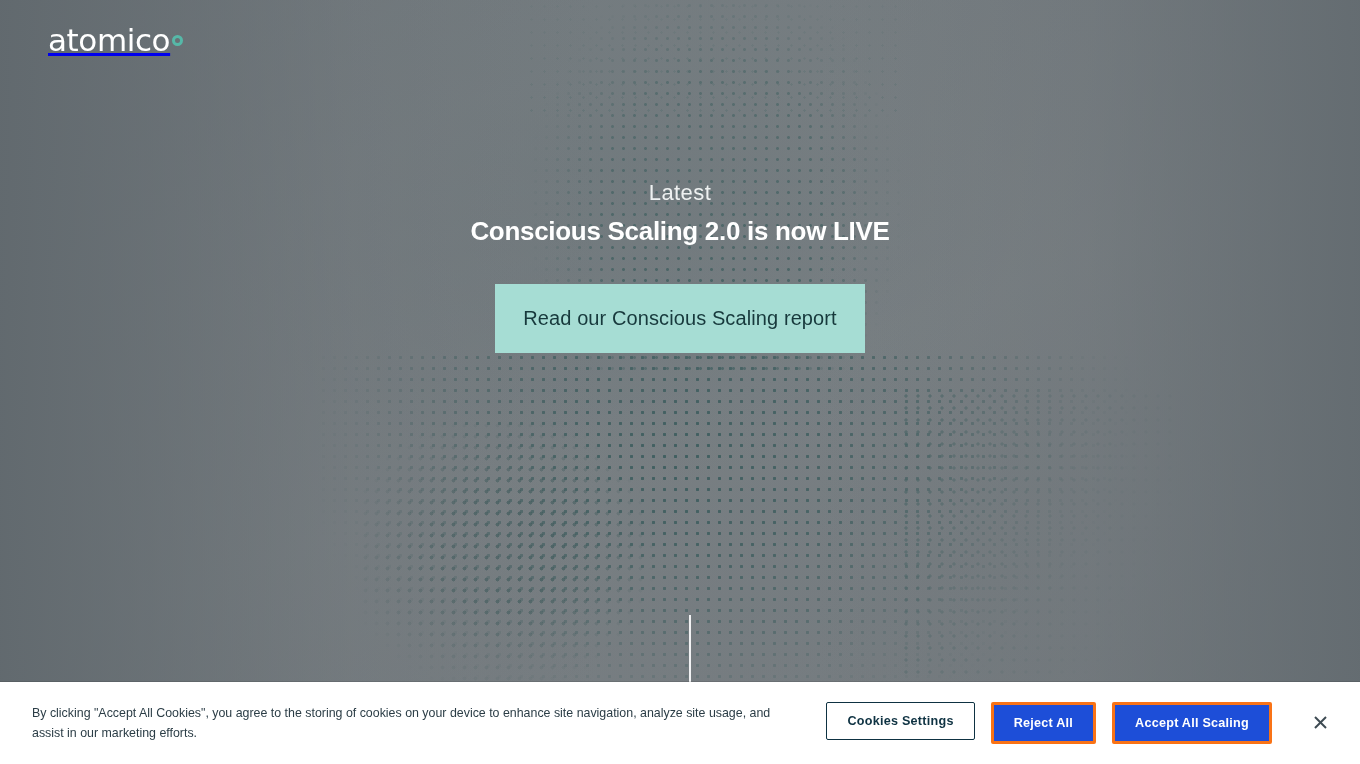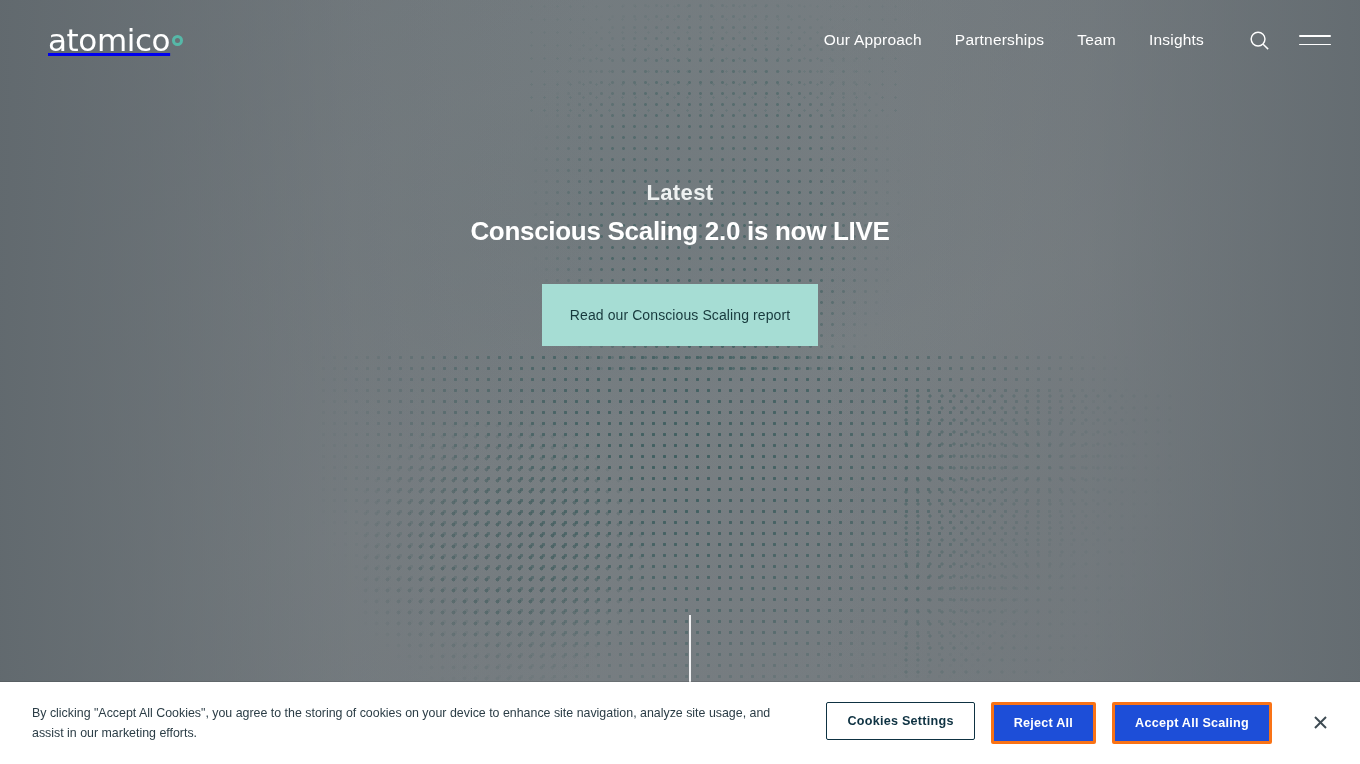--- a/index.html
+++ b/index.html
@@ -139,36 +139,36 @@
     letter-spacing:-1.5px;
     text-align:center;
     max-width:860px;
     font-family:"Liberation Sans", sans-serif;
   }
   .latest {
     margin-top:52px;
     color:#eef1f1;
     font-size:22px;
     letter-spacing:0.4px;
-    font-weight:700;
+    font-weight:400;
   }
   .sub {
     margin-top:10px;
     color:#ffffff;
     font-size:26px;
     font-weight:700;
     letter-spacing:-0.3px;
     text-align:right;
   }
   .cta {
     margin-top:37px;
     background:#a6ddd4;
     color:#17393c;
     border:none;
-    font-size:14px;
+    font-size:20px;
     letter-spacing:0.1px;
     padding:23px 28px;
     cursor:pointer;
     font-family:"Liberation Sans", sans-serif;
   }
 
   .scroll-line {
     position:absolute;
     left:689px; top:615px;
     width:1.6px; height:68px;
@@ -234,39 +234,20 @@
   <div class="vignette"></div>
 </div>
 
 <header>
 
   <a class="logo" href="#">
     <span class="logo-word">atomico</span>
     <span class="logo-dot"></span>
   </a>
 
-  <nav>
-    <a href="#">Our Approach</a>
-    <a href="#">Partnerships</a>
-    <a href="#">Team</a>
-    <a href="#">Insights</a>
-
-    <div class="nav-icons">
-      <button class="search-btn">
-        <svg width="23" height="23" viewBox="0 0 24 24" fill="none">
-          <circle cx="10.5" cy="10.5" r="7.2" stroke="#ffffff" stroke-width="1.5"></circle>
-          <line x1="15.8" y1="15.8" x2="21" y2="21" stroke="#ffffff" stroke-width="1.5"></line>
-        </svg>
-      </button>
-      <button class="burger">
-        <span></span>
-        <span></span>
-      </button>
-    </div>
-  </nav>
 </header>
 
 <div class="hero-inner">
 
   <div class="latest">Latest</div>
   <div class="sub">Conscious Scaling 2.0 is now LIVE</div>
 
   <button class="cta">Read our Conscious Scaling report</button>
 </div>
 

